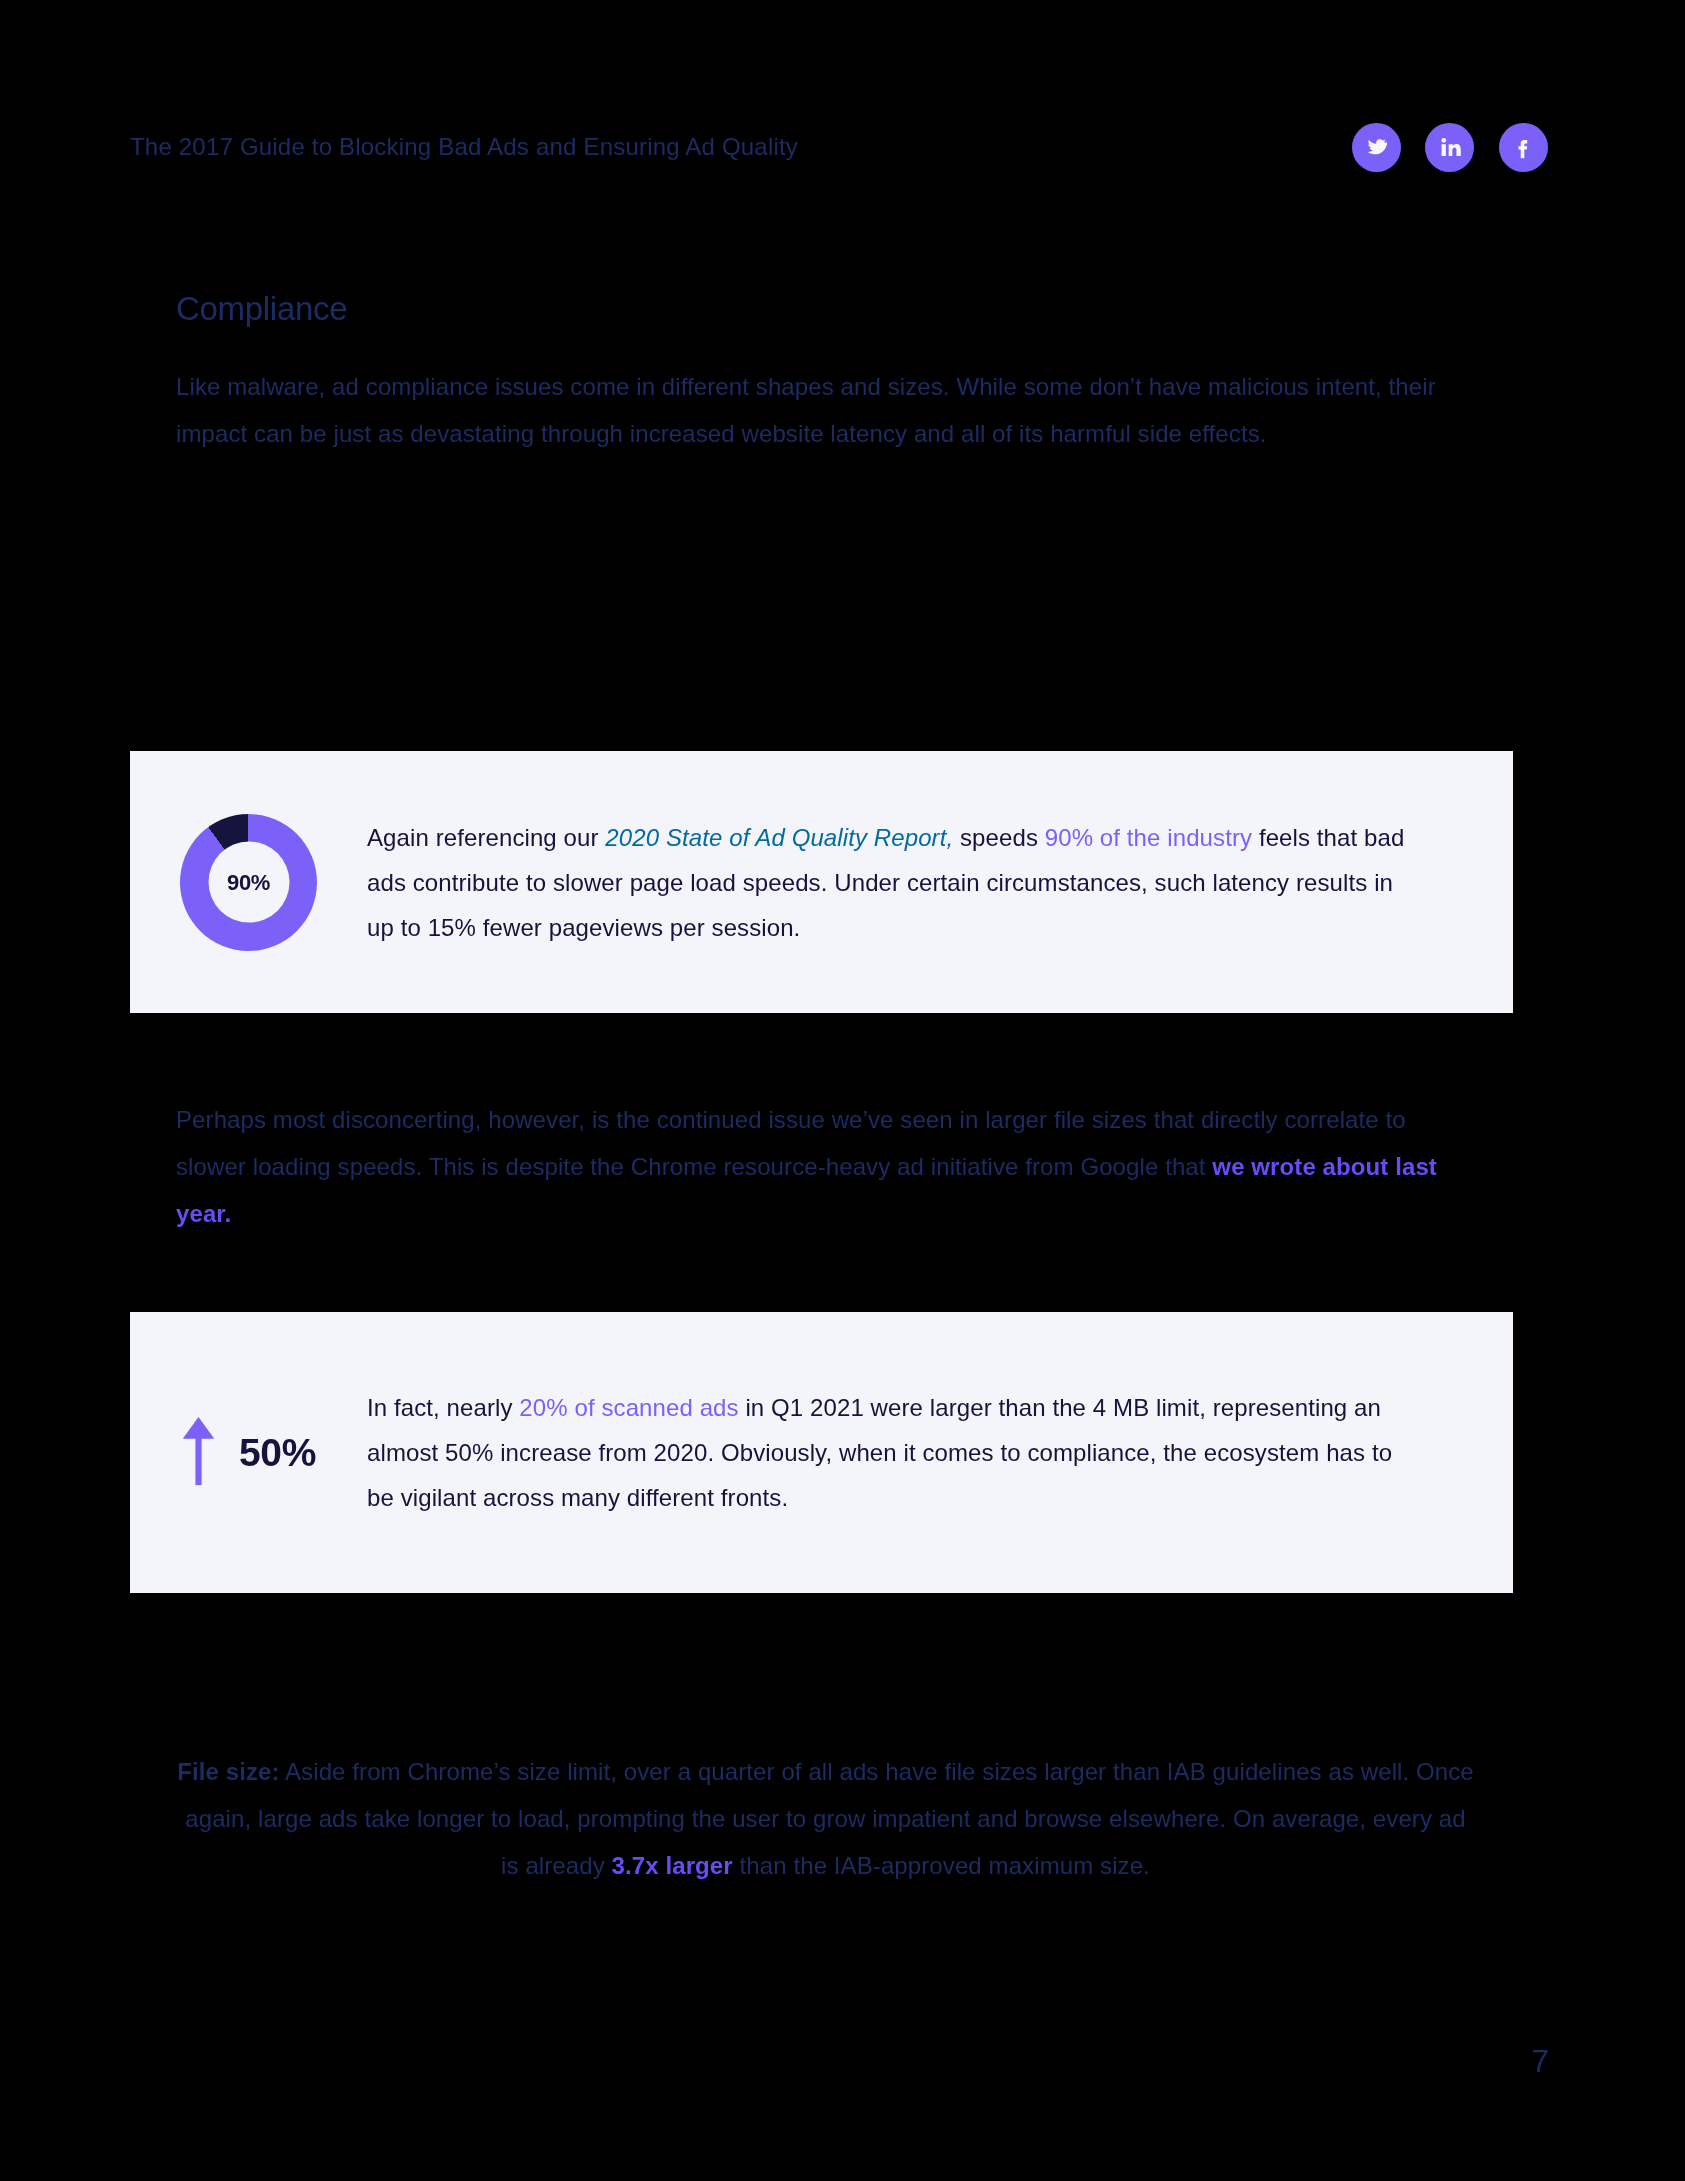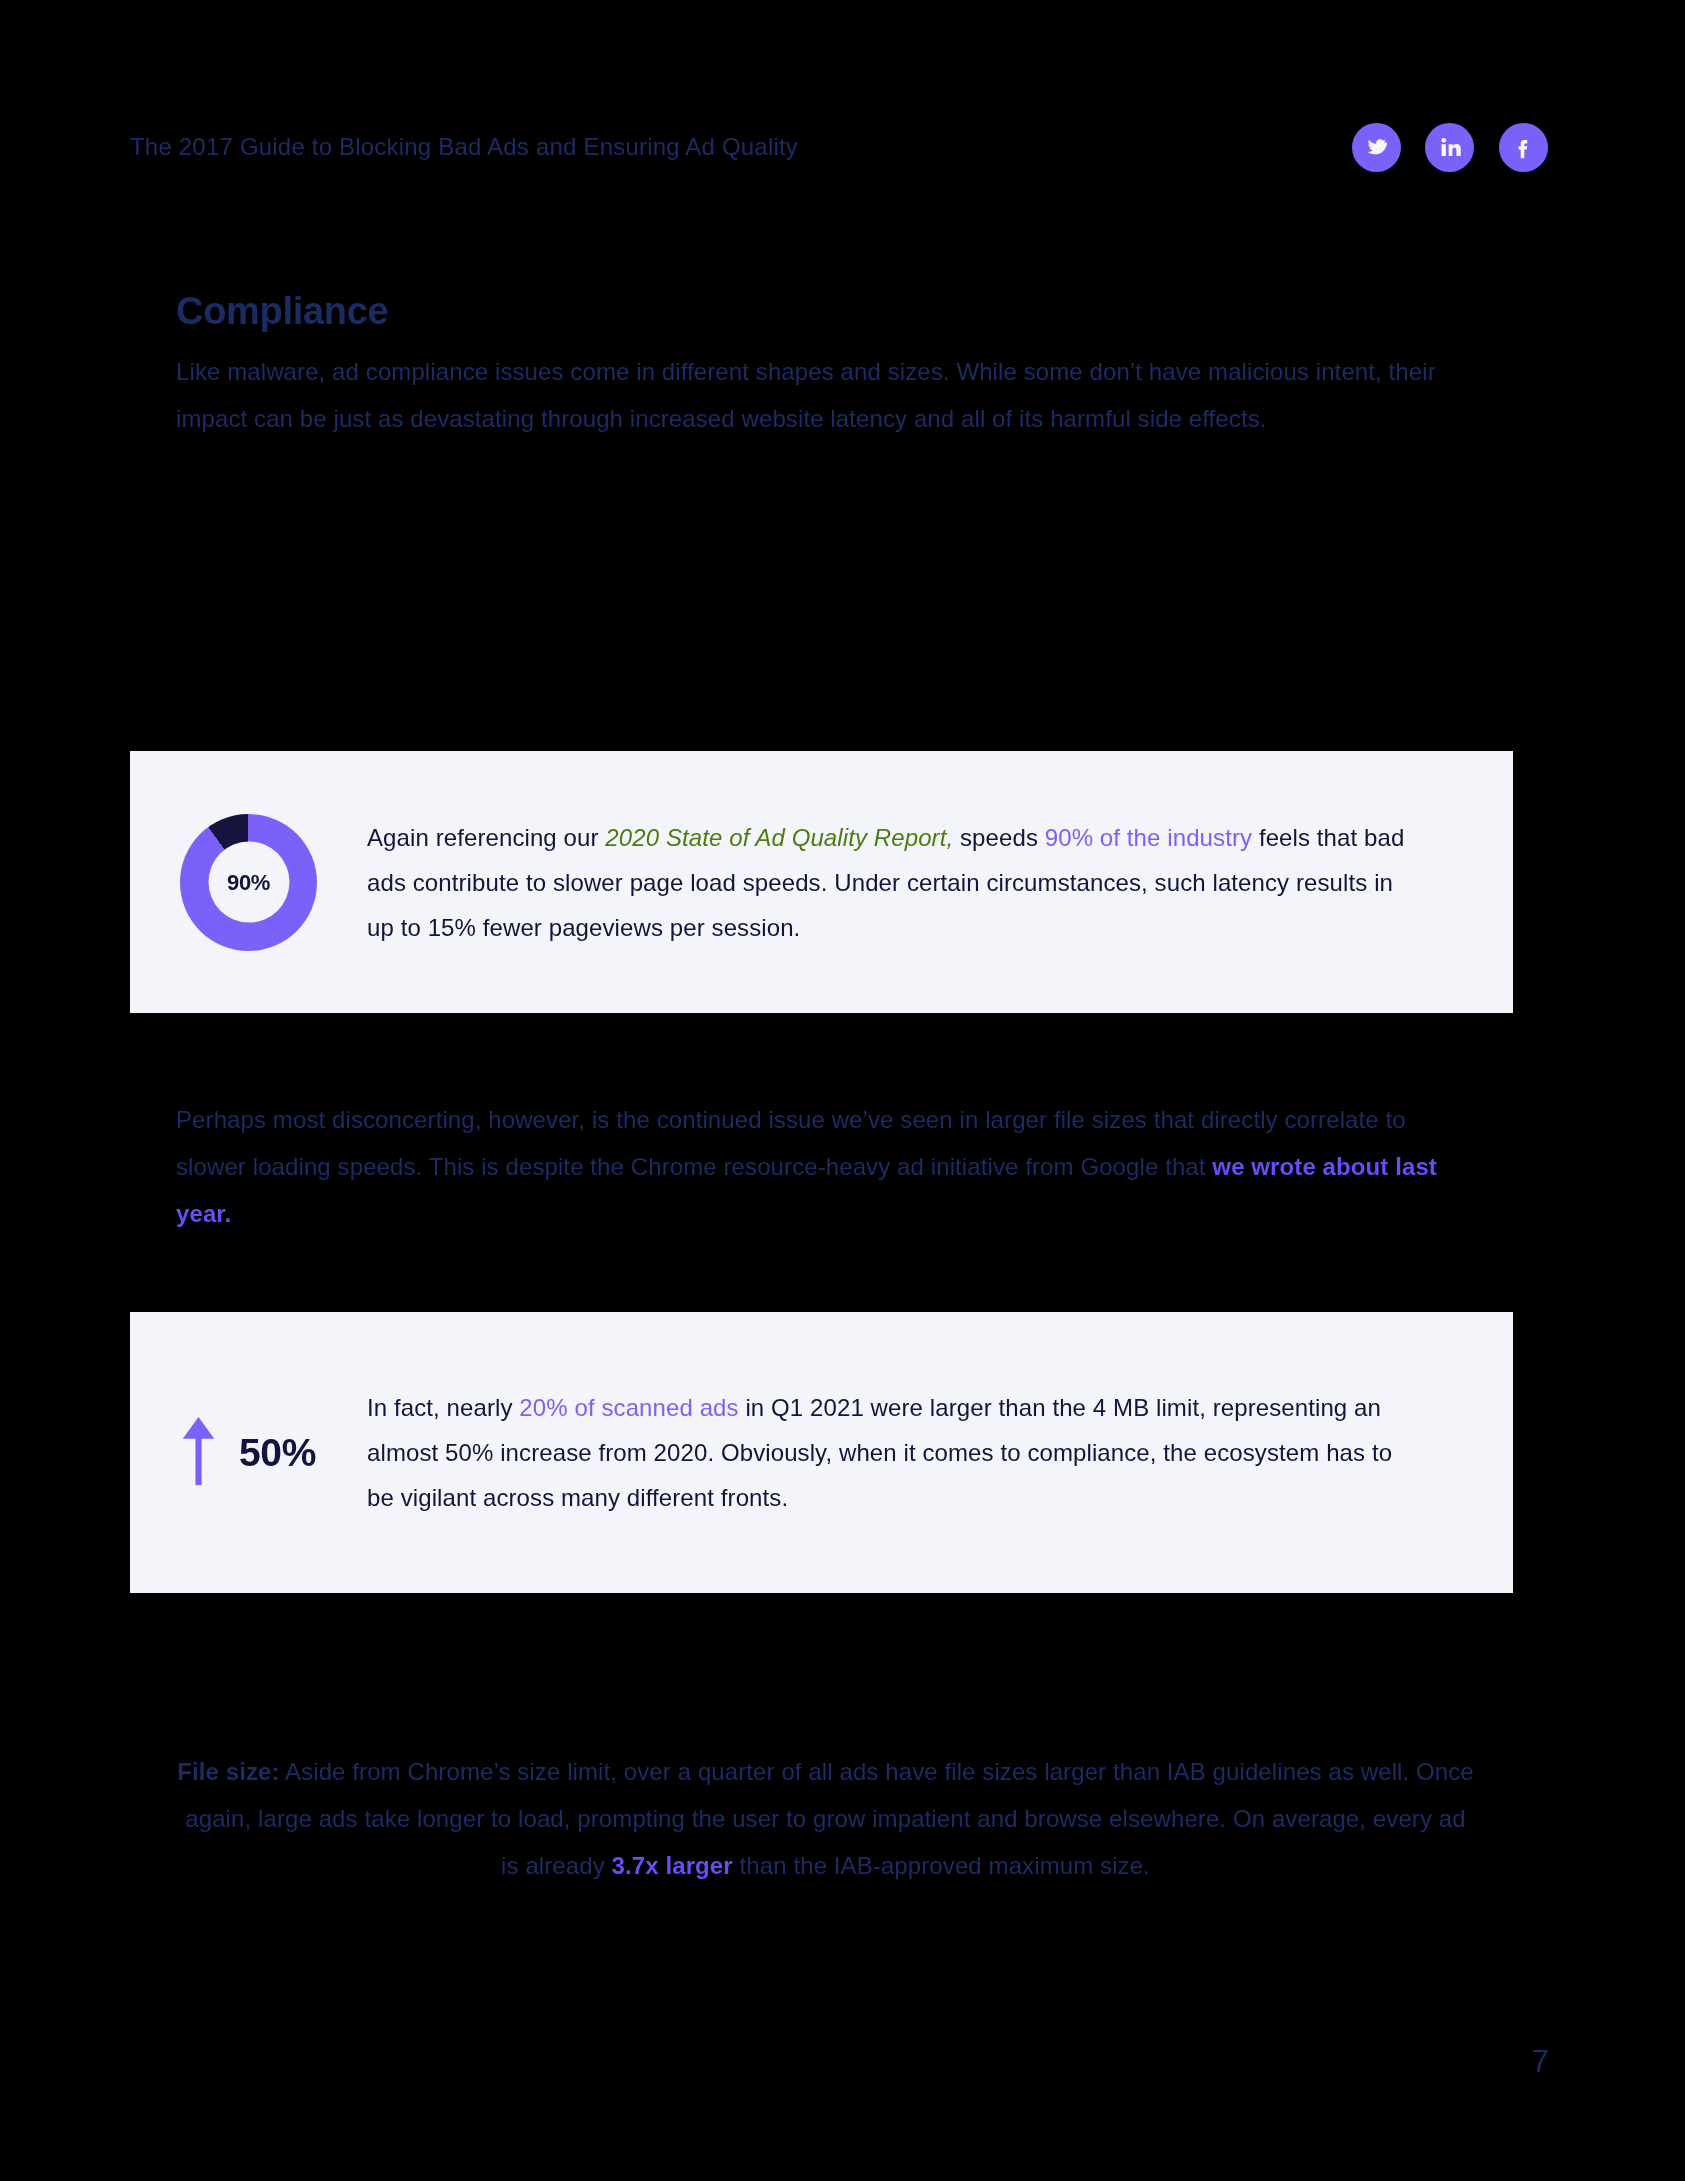--- a/index.html
+++ b/index.html
@@ -64,25 +64,25 @@
 
   
   .content {
     position: absolute;
     top: 290px;
     left: 176px;
     width: 1334px;
   }
 
   .section-heading {
-    font-size: 38px;
-    font-weight: 700;
+    font-size: 33px;
+    font-weight: 400;
     color: #1D2B63;
     letter-spacing: -0.3px;
-    margin-bottom: 15px;
+    margin-bottom: 35px;
   }
 
   .body-para {
     font-size: 24px;
     line-height: 47px;
     color: #1D2B63;
     letter-spacing: 0.1px;
     max-width: 1299px;
   }
 
@@ -119,21 +119,21 @@
   .callout-text {
     font-size: 24px;
     line-height: 45px;
     color: #14143C;
     letter-spacing: 0.1px;
     padding-right: 97px;
   }
 
   .callout-text em {
     font-style: italic;
-    color: #4d7c0f;
+    color: #0369a1;
   }
 
   .callout-link {
     color: #7B61F8;
   }
 
   
   .donut-wrap {
     position: relative;
     width: 137px;

